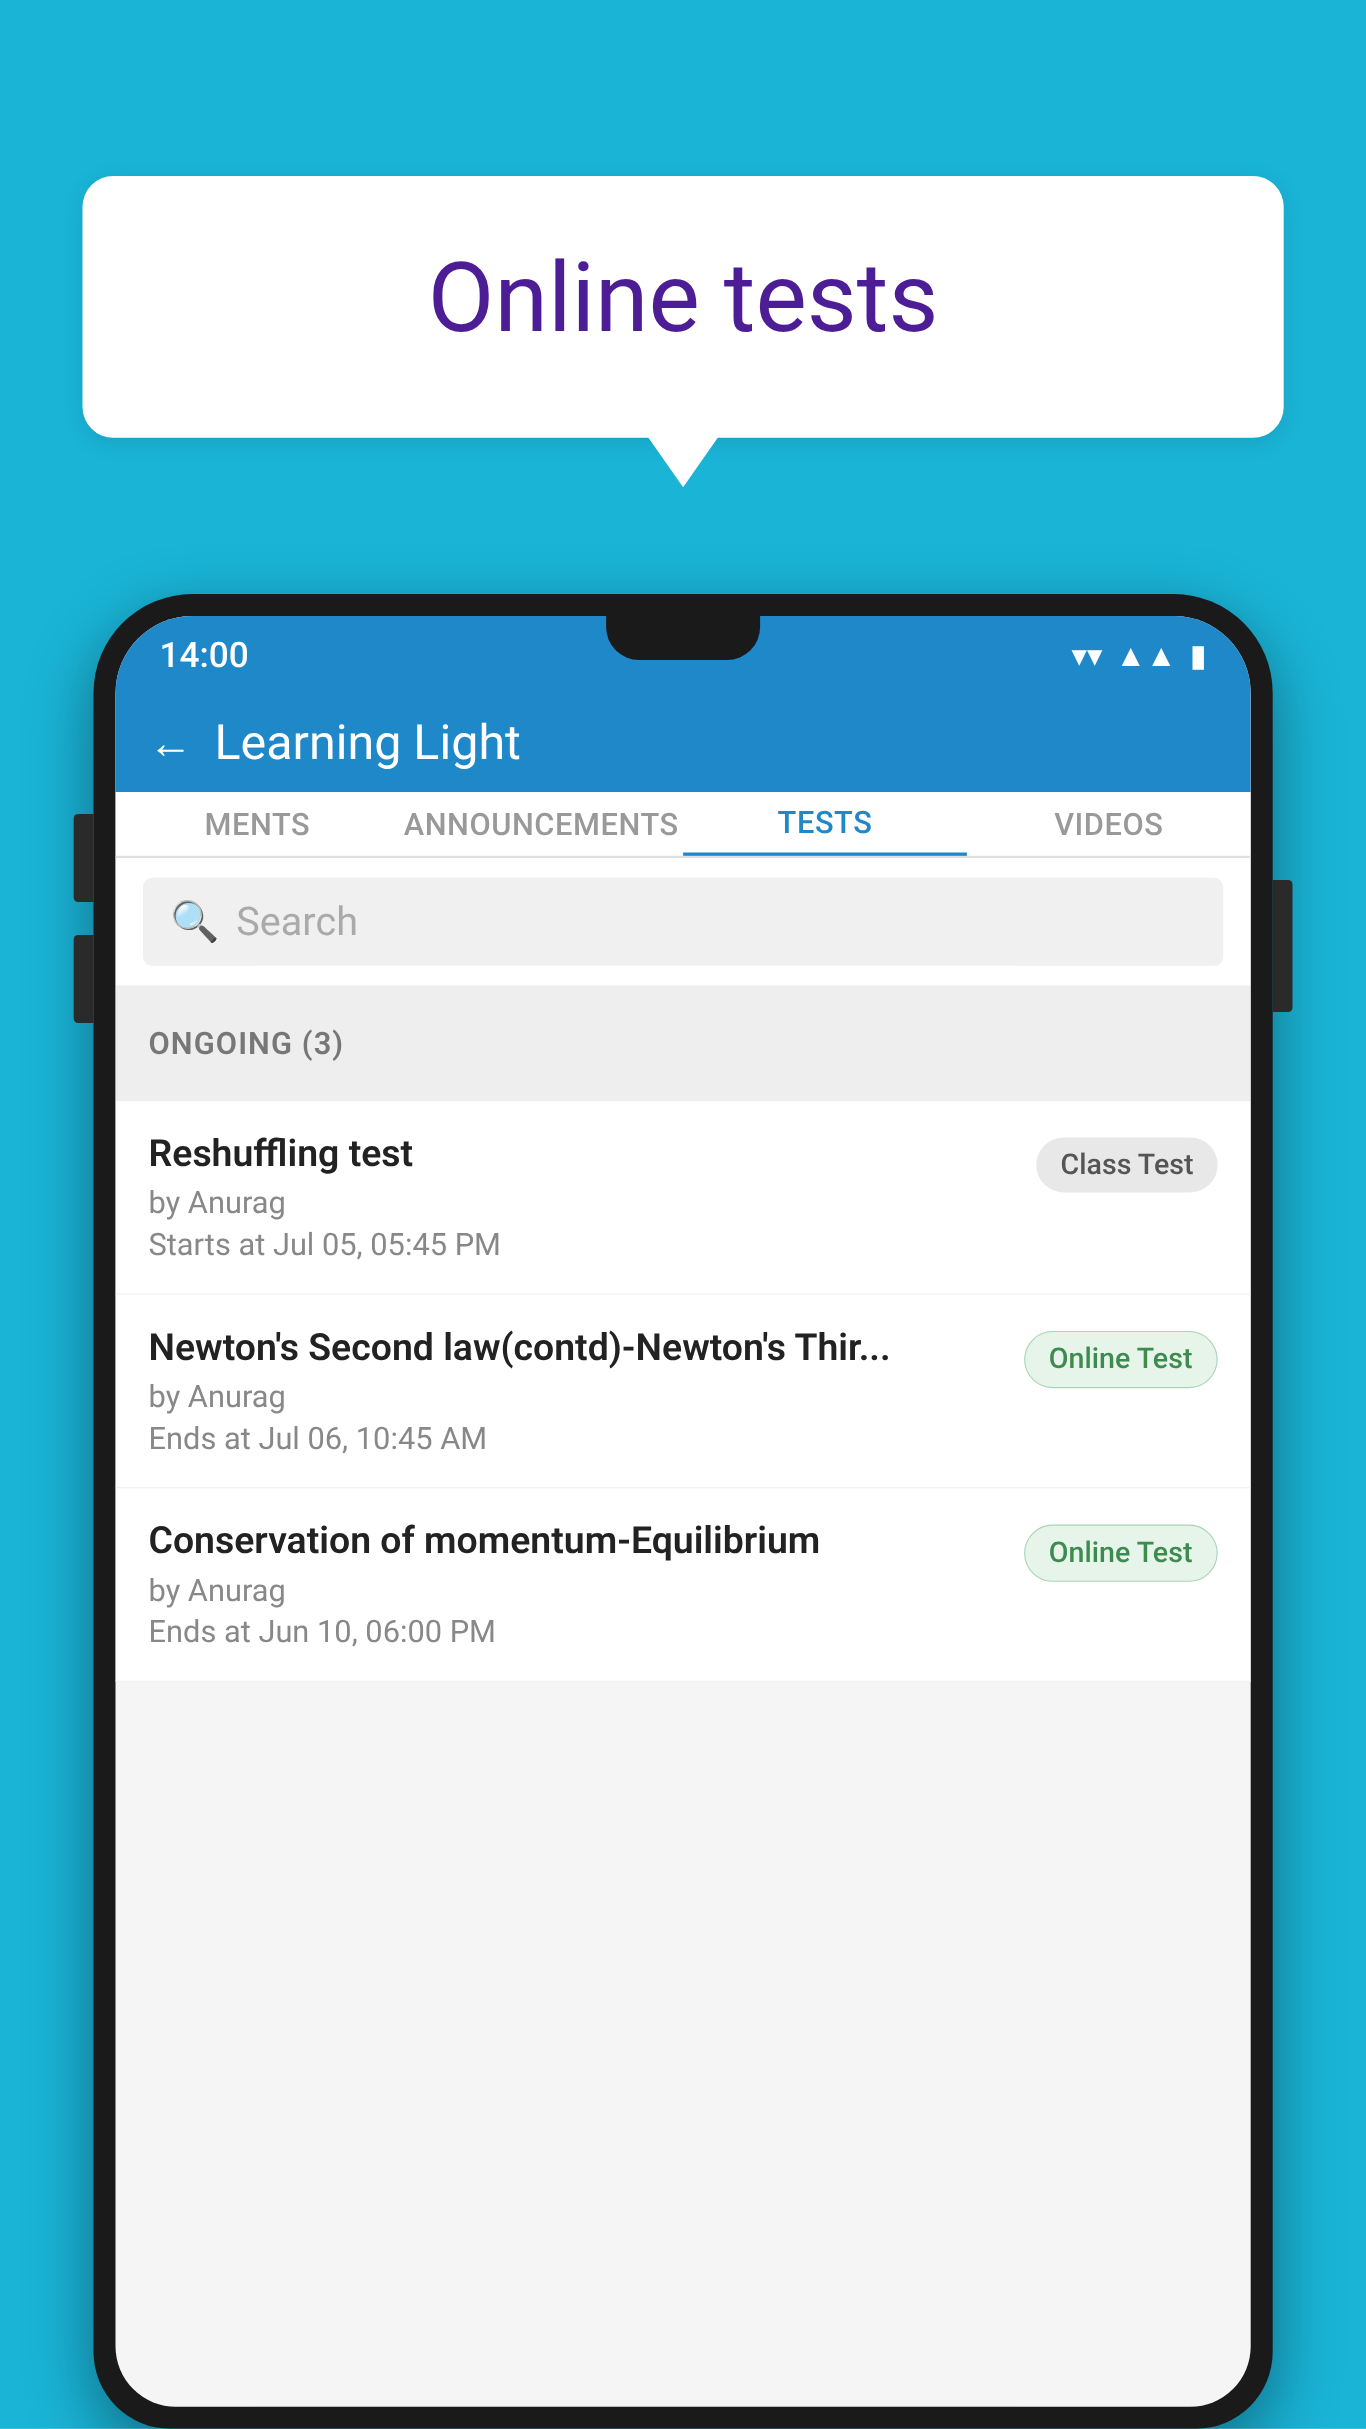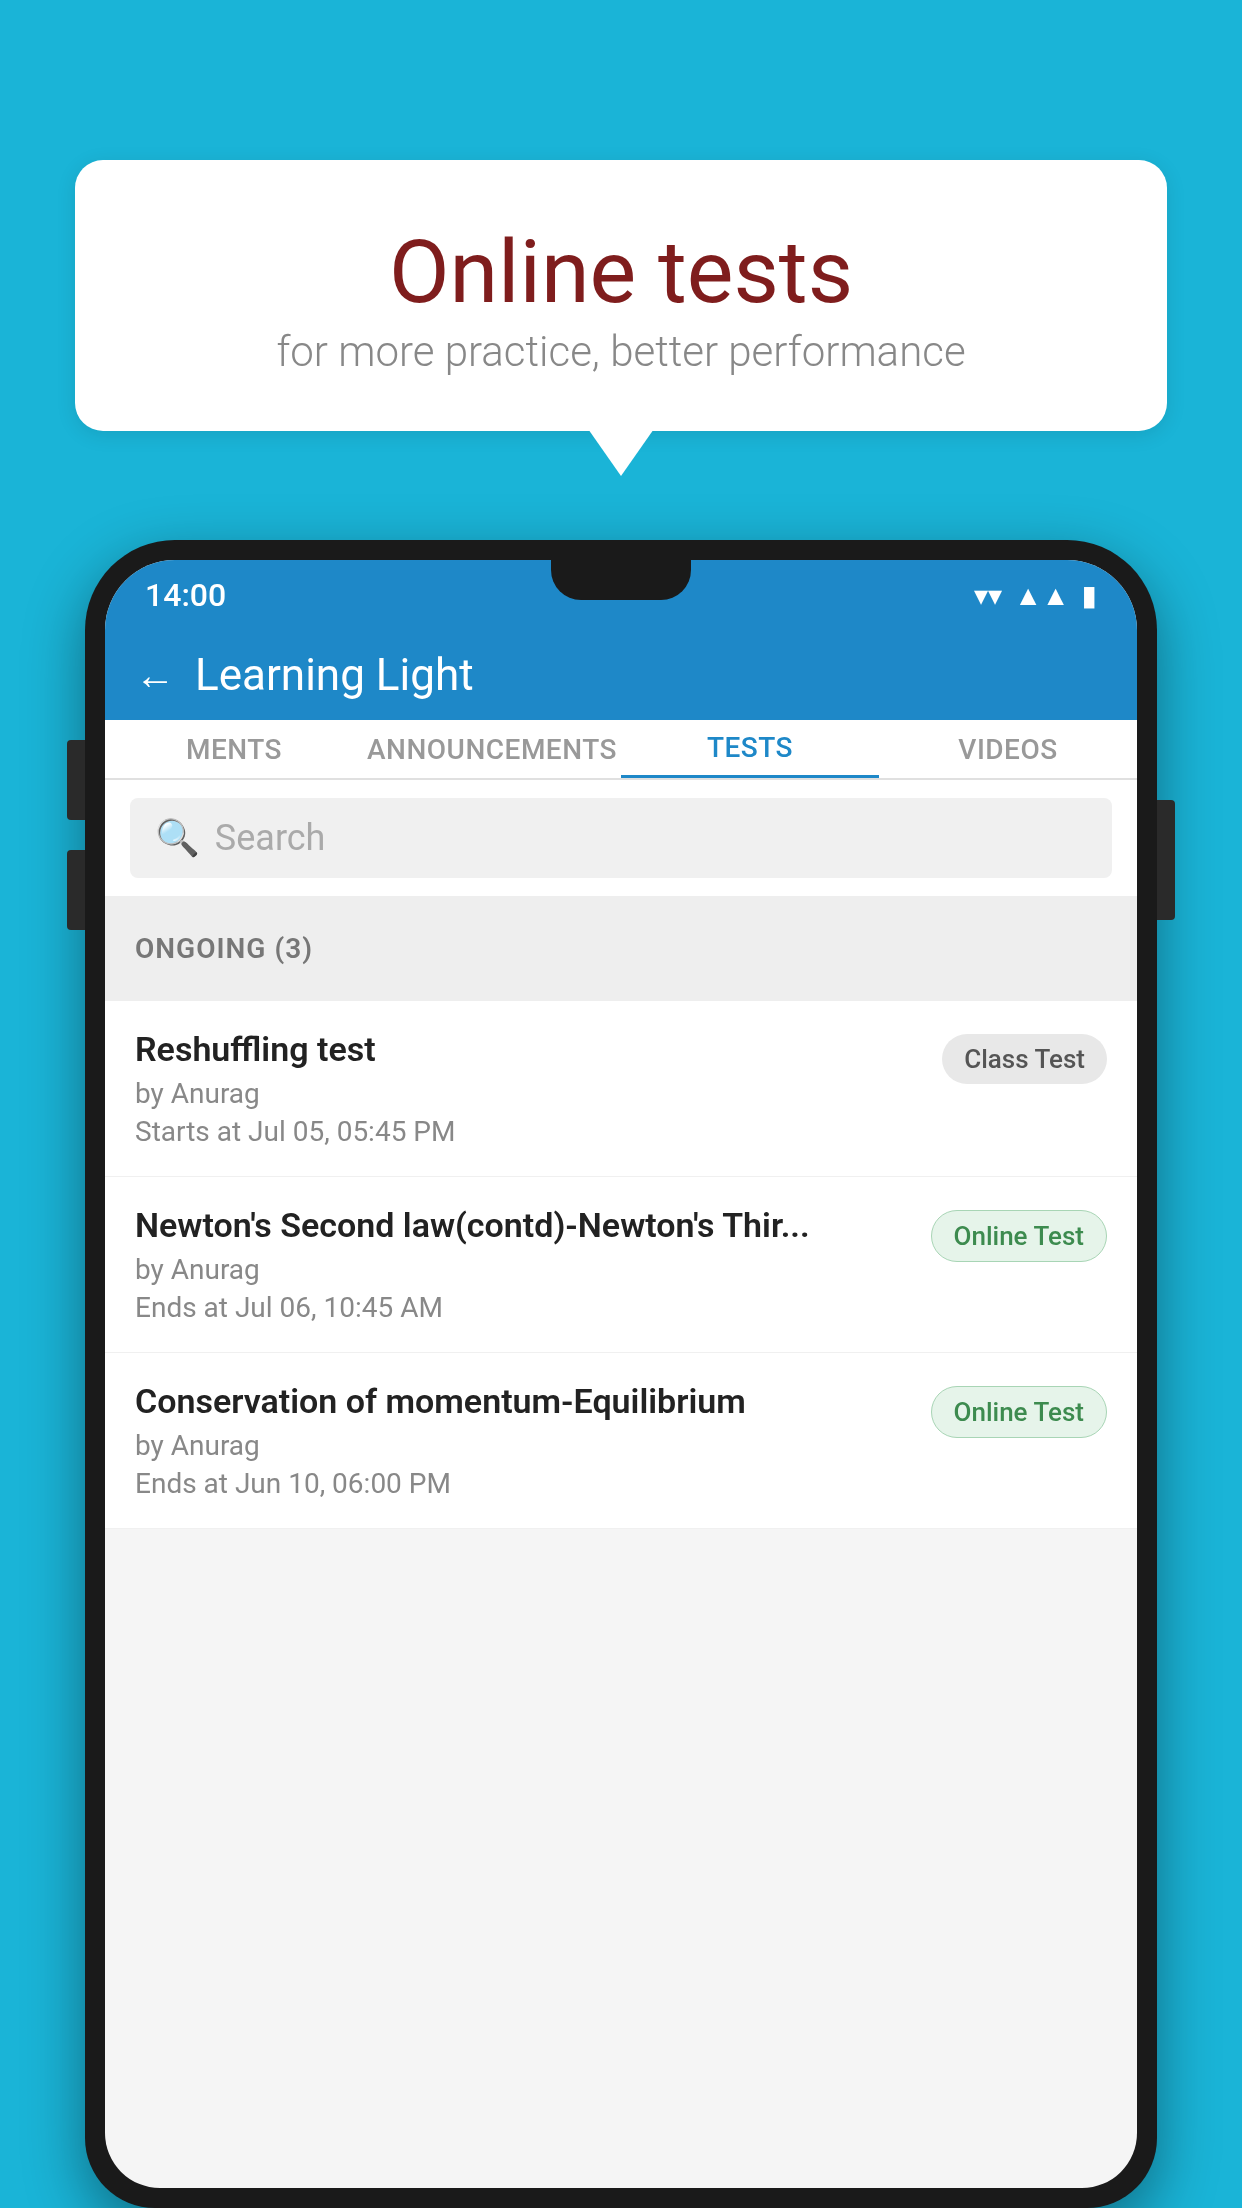--- a/index.html
+++ b/index.html
@@ -31,24 +31,24 @@
       bottom: -45px;
       left: 50%;
       transform: translateX(-50%);
       width: 0;
       height: 0;
       border-left: 35px solid transparent;
       border-right: 35px solid transparent;
       border-top: 50px solid white;
     }
     .speech-bubble h1 {
-      color: #7f1d1d;
+      color: #4c1d95;
       font-size: 88px;
       font-weight: 400;
-      margin-bottom: 4px;
+      margin-bottom: 20px;
     }
     .speech-bubble p {
       color: #888;
       font-size: 42px;
       font-weight: 300;
     }
 
     
     .phone-frame {
       position: absolute;
@@ -275,21 +275,20 @@
       height: 120px;
       background: #2a2a2a;
       border-radius: 0 4px 4px 0;
     }
   </style>
 </head>
 <body>
 
 <div class="speech-bubble">
   <h1>Online tests</h1>
-  <p>for more practice, better performance</p>
 </div>
 
 <div class="phone-frame">
   <div class="side-btn-left"></div>
   <div class="side-btn-left2"></div>
   <div class="side-btn-right"></div>
 
   <div class="phone-screen">
     <div class="notch"></div>
 

